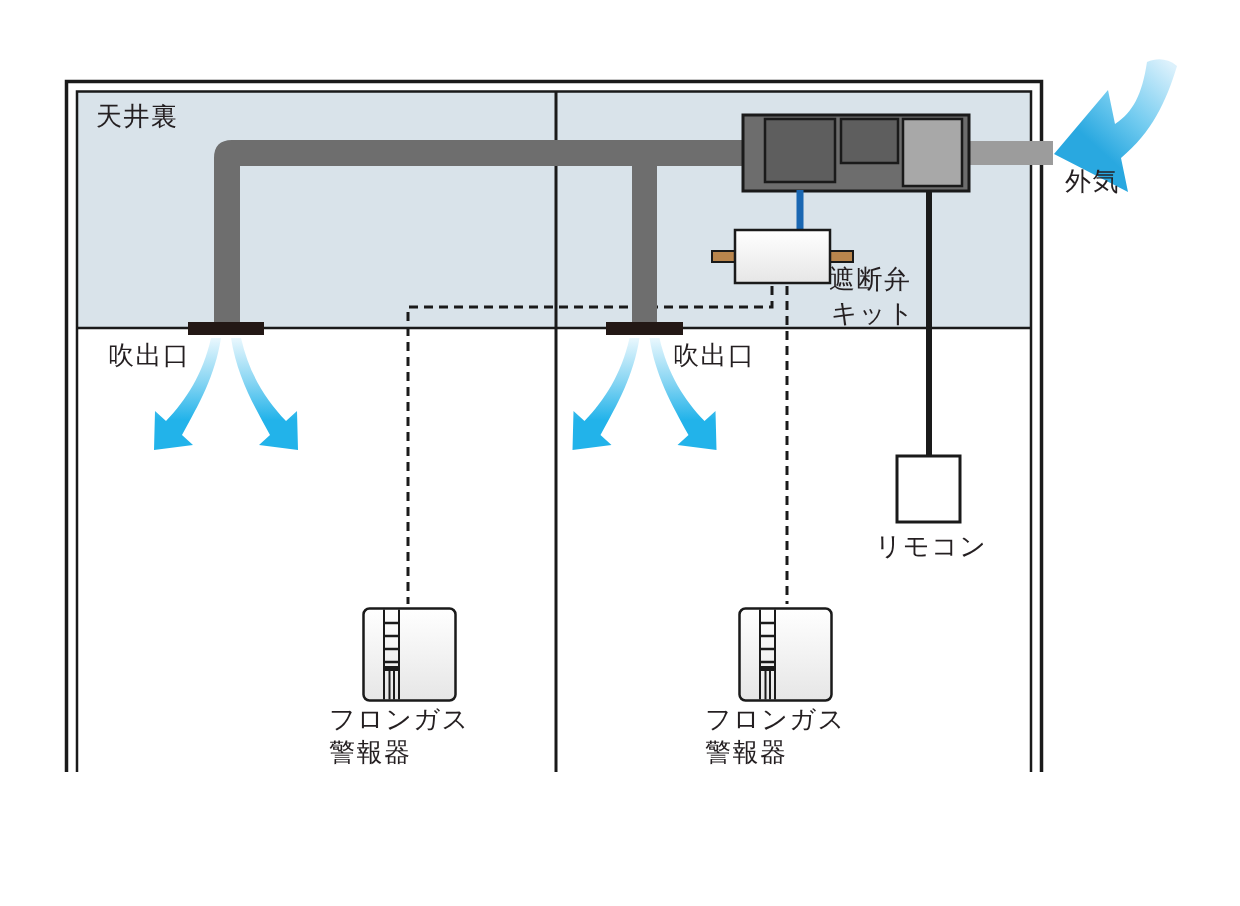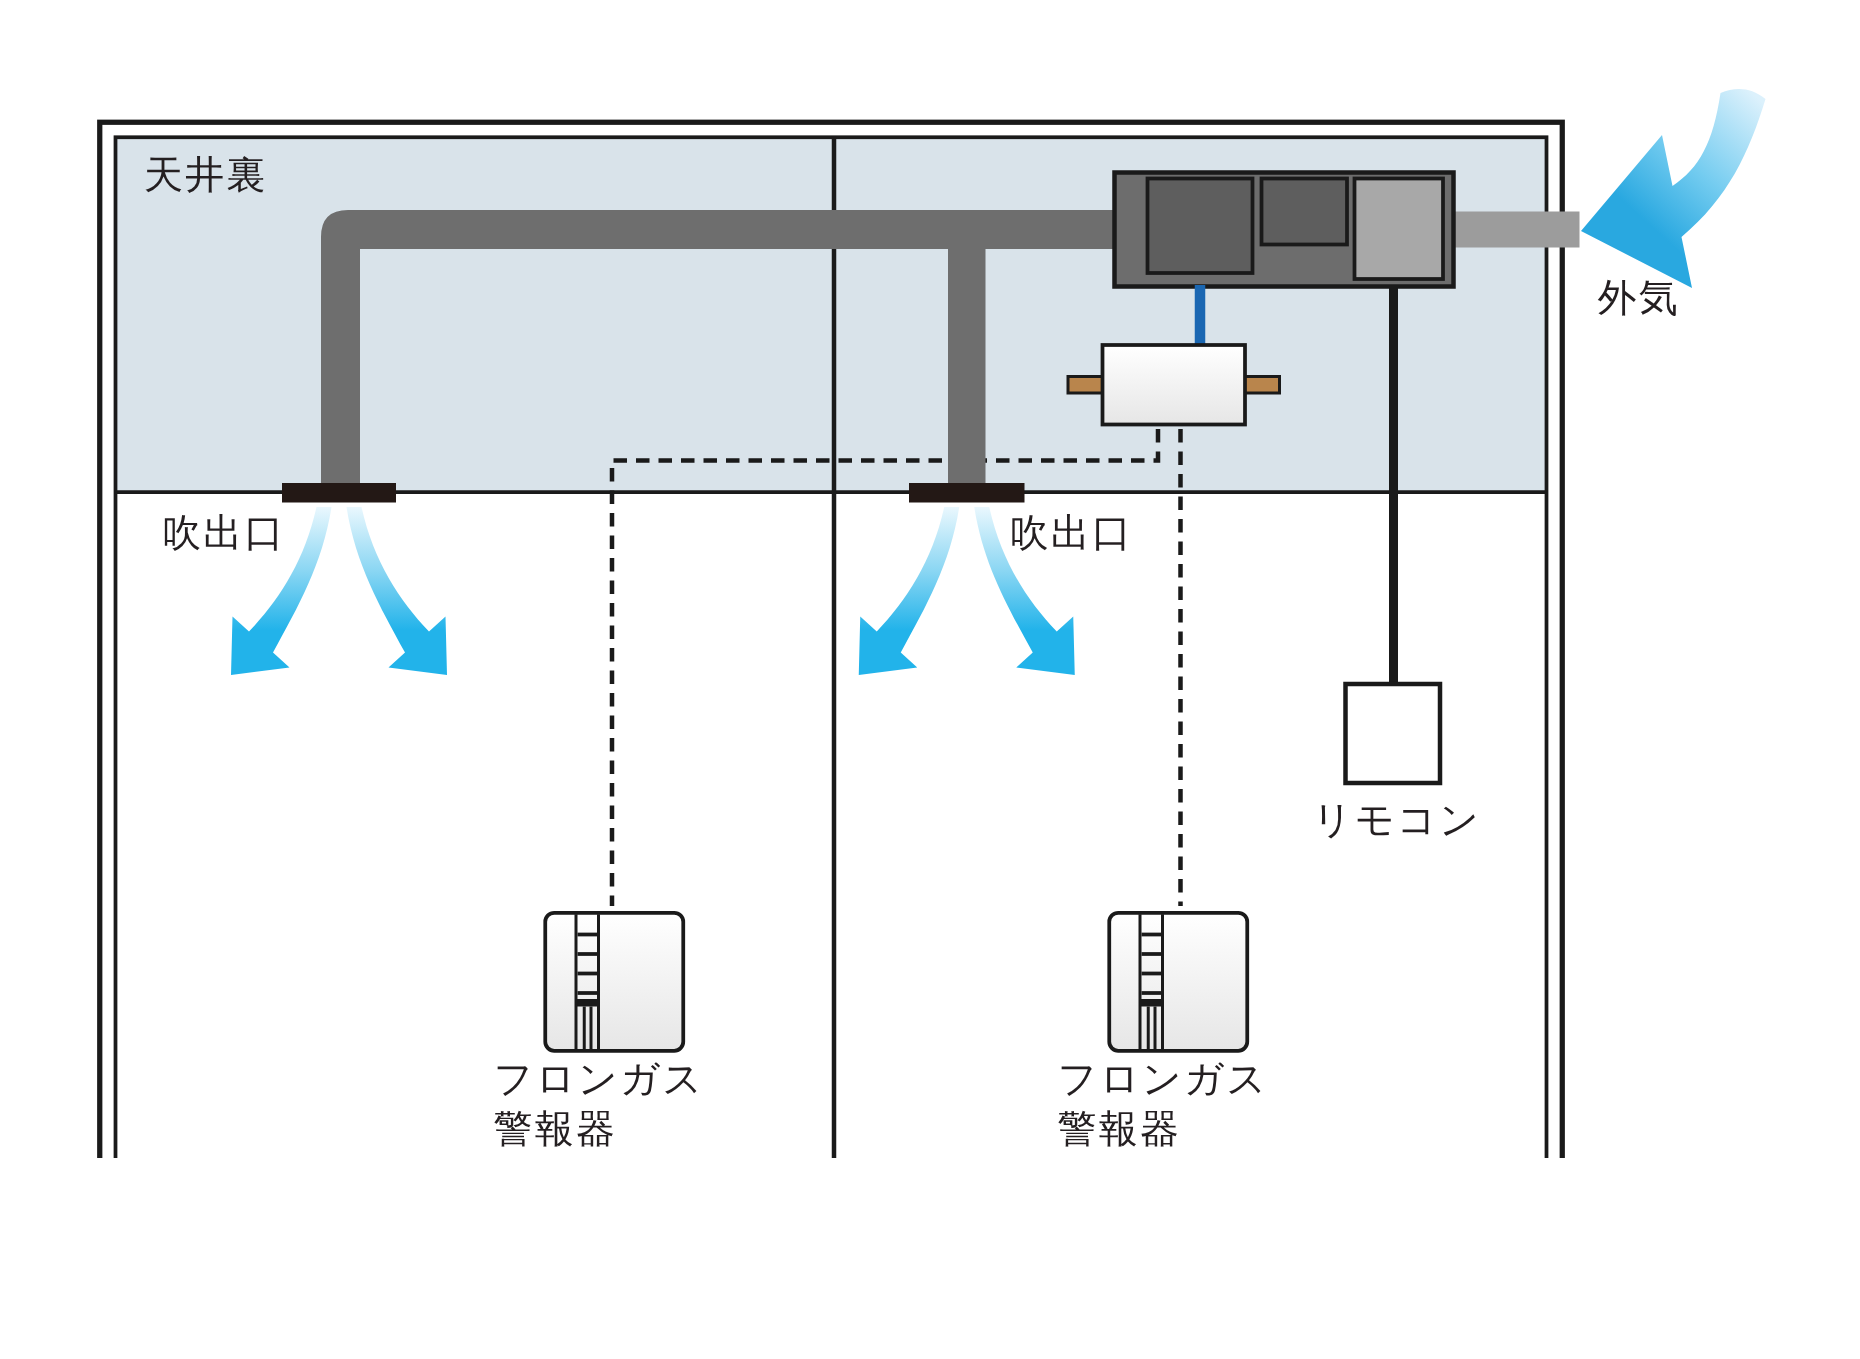--- a/index.html
+++ b/index.html
@@ -104,26 +104,30 @@
              C 1152 132 1166 102 1177 66 C 1167 58 1157 58 1147 62 Z" fill="url(#gradGaiki)"></path>
 
     <rect x="897" y="456" width="63" height="66" fill="#ffffff" stroke="#1a1a1a" stroke-width="3"></rect>
 
     <use href="#alarmUnit" transform="translate(362,607)"></use>
     <use href="#alarmUnit" transform="translate(738,607)"></use>
   </svg>
 
   <div class="label" style="left:96px; top:101px;">天井裏</div>
 
-  <div class="label" style="left:1065px; top:183px;">外気</div>
+  <div class="label" style="left:1065px; top:166px;">外気</div>
 
   <div class="label" style="left:108px; top:340px;">吹出口</div>
 
   <div class="label" style="left:673px; top:340px;">吹出口</div>
 
+  <div class="label" style="left:829px; top:262px; line-height:34px;">
+    <div>遮断弁</div>
+    <div class="line2">キット</div>
+  </div>
 
   <div class="label centered" style="left:875px; top:531px; width:108px;">リモコン</div>
 
   <div class="label centered" style="left:329px; top:703px; width:161px; line-height:33px;">
     <div>フロンガス</div>
     <div>警報器</div>
   </div>
 
   <div class="label centered" style="left:705px; top:703px; width:161px; line-height:33px;">
     <div>フロンガス</div>

